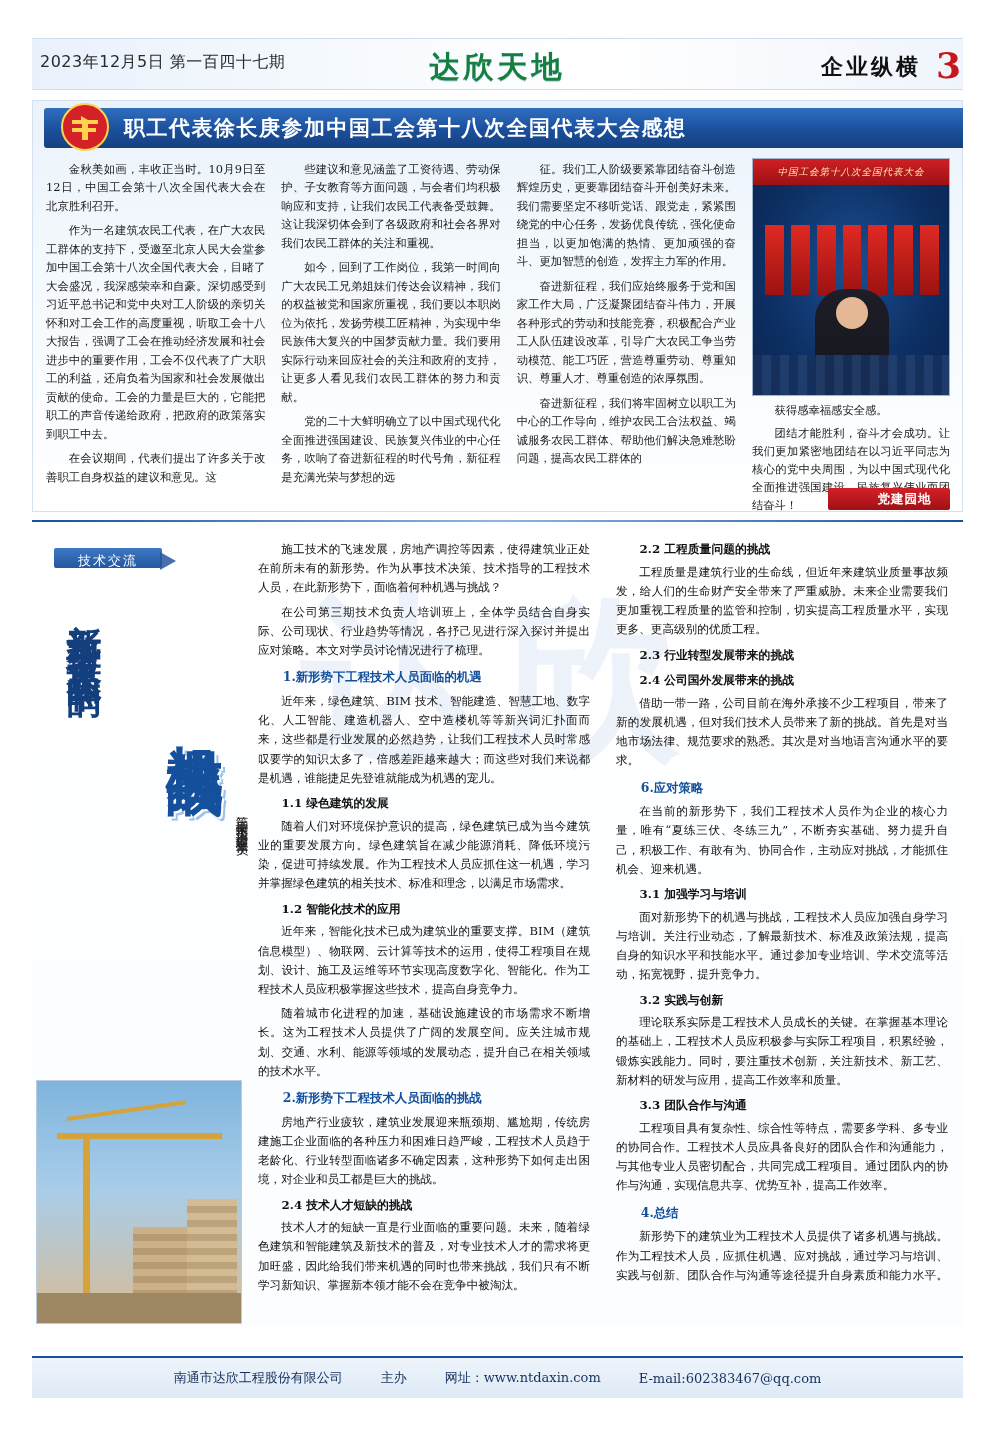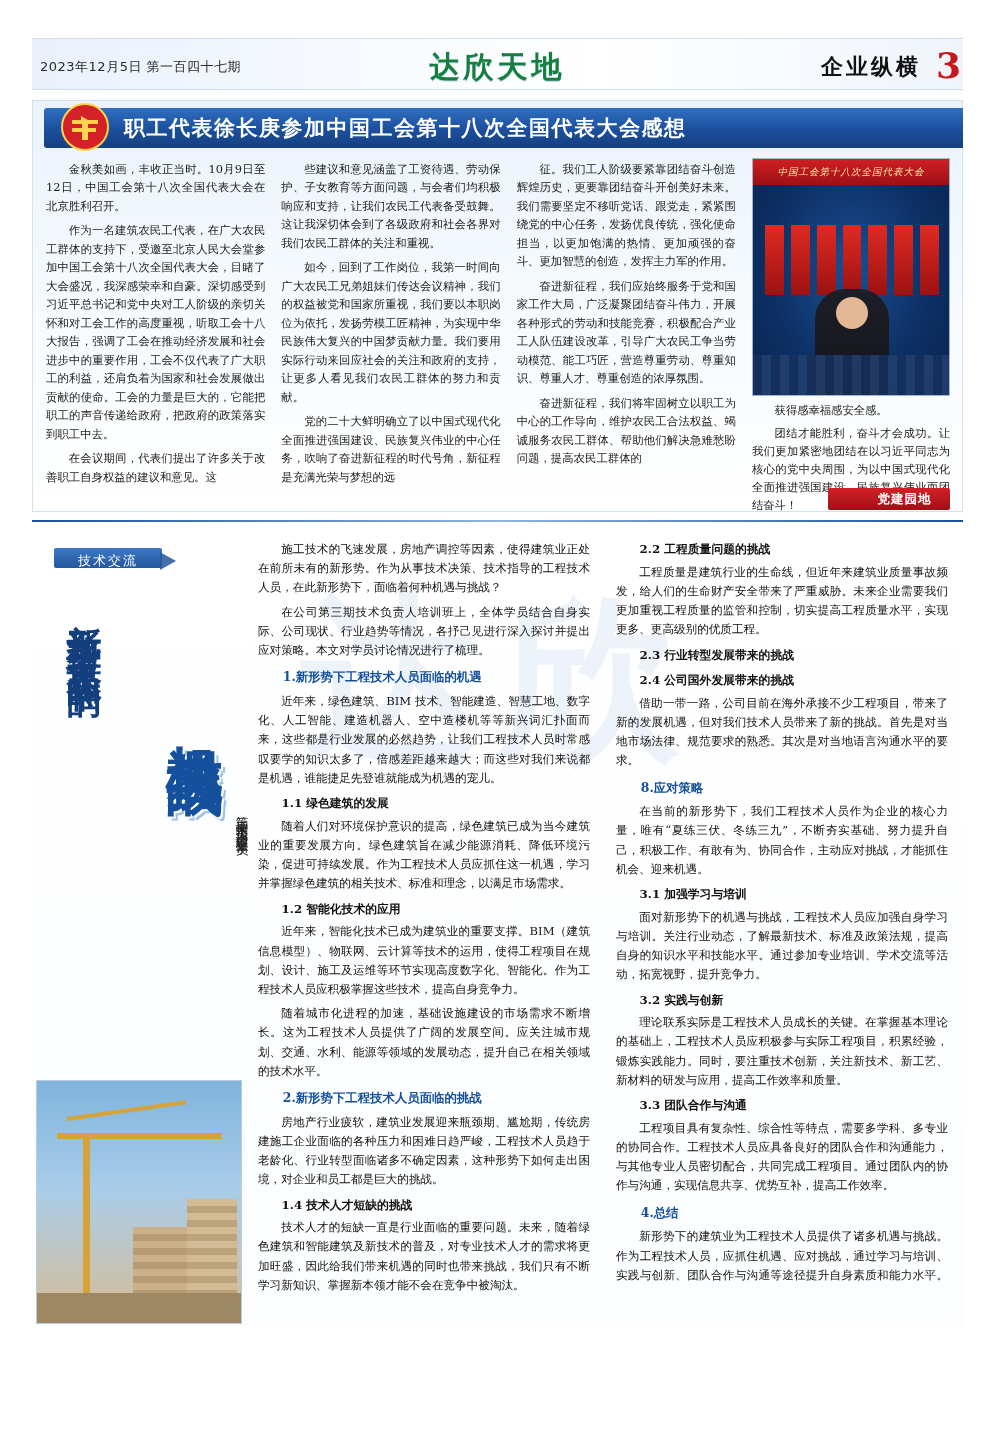--- a/index.html
+++ b/index.html
@@ -19,22 +19,22 @@
   }
 
   
   .masthead {
     position: absolute; left: 0; top: 38px; width: 995px; height: 52px;
     background: linear-gradient(90deg,#e8f0fb 0%, #f6fafe 35%, #ffffff 60%, #eef4fc 100%);
     border-top: 1px solid #cfdcec;
     border-bottom: 1px solid #cfdcec;
   }
   .issue-line {
-    position: absolute; left: 40px; top: 58px;
-    font-size: 13px; color: #2a2a2a; letter-spacing: .5px;
+    position: absolute; left: 40px; top: 52px;
+    font-size: 16px; color: #2a2a2a; letter-spacing: .5px;
     white-space: nowrap;
   }
   .paper-title {
     position: absolute; left: 50%; top: 47px; transform: translateX(-50%);
     font-family: "DejaVu Serif", "Liberation Serif", serif;
     font-size: 30px; font-weight: bold; color: #15803d;
     letter-spacing: 4px; white-space: nowrap;
     text-shadow: 0 1px 0 #b9d0ea;
   }
   .section-name {
@@ -296,36 +296,46 @@
     <p>在公司第三期技术负责人培训班上，全体学员结合自身实际、公司现状、行业趋势等情况，各抒己见进行深入探讨并提出应对策略。本文对学员讨论情况进行了梳理。</p>
     <h3>1.新形势下工程技术人员面临的机遇</h3>
     <p>近年来，绿色建筑、BIM 技术、智能建造、智慧工地、数字化、人工智能、建造机器人、空中造楼机等等新兴词汇扑面而来，这些都是行业发展的必然趋势，让我们工程技术人员时常感叹要学的知识太多了，倍感差距越来越大；而这些对我们来说都是机遇，谁能捷足先登谁就能成为机遇的宠儿。</p>
     <h4>1.1 绿色建筑的发展</h4>
     <p>随着人们对环境保护意识的提高，绿色建筑已成为当今建筑业的重要发展方向。绿色建筑旨在减少能源消耗、降低环境污染，促进可持续发展。作为工程技术人员应抓住这一机遇，学习并掌握绿色建筑的相关技术、标准和理念，以满足市场需求。</p>
     <h4>1.2 智能化技术的应用</h4>
     <p>近年来，智能化技术已成为建筑业的重要支撑。BIM（建筑信息模型）、物联网、云计算等技术的运用，使得工程项目在规划、设计、施工及运维等环节实现高度数字化、智能化。作为工程技术人员应积极掌握这些技术，提高自身竞争力。</p>
     <p>随着城市化进程的加速，基础设施建设的市场需求不断增长。这为工程技术人员提供了广阔的发展空间。应关注城市规划、交通、水利、能源等领域的发展动态，提升自己在相关领域的技术水平。</p>
     <h3>2.新形势下工程技术人员面临的挑战</h3>
     <p>房地产行业疲软，建筑业发展迎来瓶颈期、尴尬期，传统房建施工企业面临的各种压力和困难日趋严峻，工程技术人员趋于老龄化、行业转型面临诸多不确定因素，这种形势下如何走出困境，对企业和员工都是巨大的挑战。</p>
-    <h4>1.4 技术人才短缺的挑战</h4>
+    <h4>2.4 技术人才短缺的挑战</h4>
     <p>技术人才的短缺一直是行业面临的重要问题。未来，随着绿色建筑和智能建筑及新技术的普及，对专业技术人才的需求将更加旺盛，因此给我们带来机遇的同时也带来挑战，我们只有不断学习新知识、掌握新本领才能不会在竞争中被淘汰。</p>
 
     <h4>2.2 工程质量问题的挑战</h4>
     <p>工程质量是建筑行业的生命线，但近年来建筑业质量事故频发，给人们的生命财产安全带来了严重威胁。未来企业需要我们更加重视工程质量的监管和控制，切实提高工程质量水平，实现更多、更高级别的优质工程。</p>
     <h4>2.3 行业转型发展带来的挑战</h4>
     <h4>2.4 公司国外发展带来的挑战</h4>
     <p>借助一带一路，公司目前在海外承接不少工程项目，带来了新的发展机遇，但对我们技术人员带来了新的挑战。首先是对当地市场法律、规范要求的熟悉。其次是对当地语言沟通水平的要求。</p>
-    <h3>8.应对策略</h3>
+    <h3>6.应对策略</h3>
     <p>在当前的新形势下，我们工程技术人员作为企业的核心力量，唯有“夏练三伏、冬练三九”，不断夯实基础、努力提升自己，积极工作、有敢有为、协同合作，主动应对挑战，才能抓住机会、迎来机遇。</p>
     <h4>3.1 加强学习与培训</h4>
     <p>面对新形势下的机遇与挑战，工程技术人员应加强自身学习与培训。关注行业动态，了解最新技术、标准及政策法规，提高自身的知识水平和技能水平。通过参加专业培训、学术交流等活动，拓宽视野，提升竞争力。</p>
     <h4>3.2 实践与创新</h4>
     <p>理论联系实际是工程技术人员成长的关键。在掌握基本理论的基础上，工程技术人员应积极参与实际工程项目，积累经验，锻炼实践能力。同时，要注重技术创新，关注新技术、新工艺、新材料的研发与应用，提高工作效率和质量。</p>
     <h4>3.3 团队合作与沟通</h4>
     <p>工程项目具有复杂性、综合性等特点，需要多学科、多专业的协同合作。工程技术人员应具备良好的团队合作和沟通能力，与其他专业人员密切配合，共同完成工程项目。通过团队内的协作与沟通，实现信息共享、优势互补，提高工作效率。</p>
     <h3>4.总结</h3>
     <p>新形势下的建筑业为工程技术人员提供了诸多机遇与挑战。作为工程技术人员，应抓住机遇、应对挑战，通过学习与培训、实践与创新、团队合作与沟通等途径提升自身素质和能力水平。只有这样才能够适应市场发展的需求并在竞争中脱颖而出实现个人和企业的共同发展。</p>
   </div>
 
+  <div class="footer">
+    <span>南通市达欣工程股份有限公司</span>
+    <span>主办</span>
+    <span>
+      <span>网址：</span><span>www.ntdaxin.com</span>
+    </span>
+    <span>
+      <span>E-mail:</span><span>602383467@qq.com</span>
+    </span>
+  </div>
 
   <div class="edge-left"></div>
   <div class="edge-right"></div>
 </div>
 
 </body></html>

